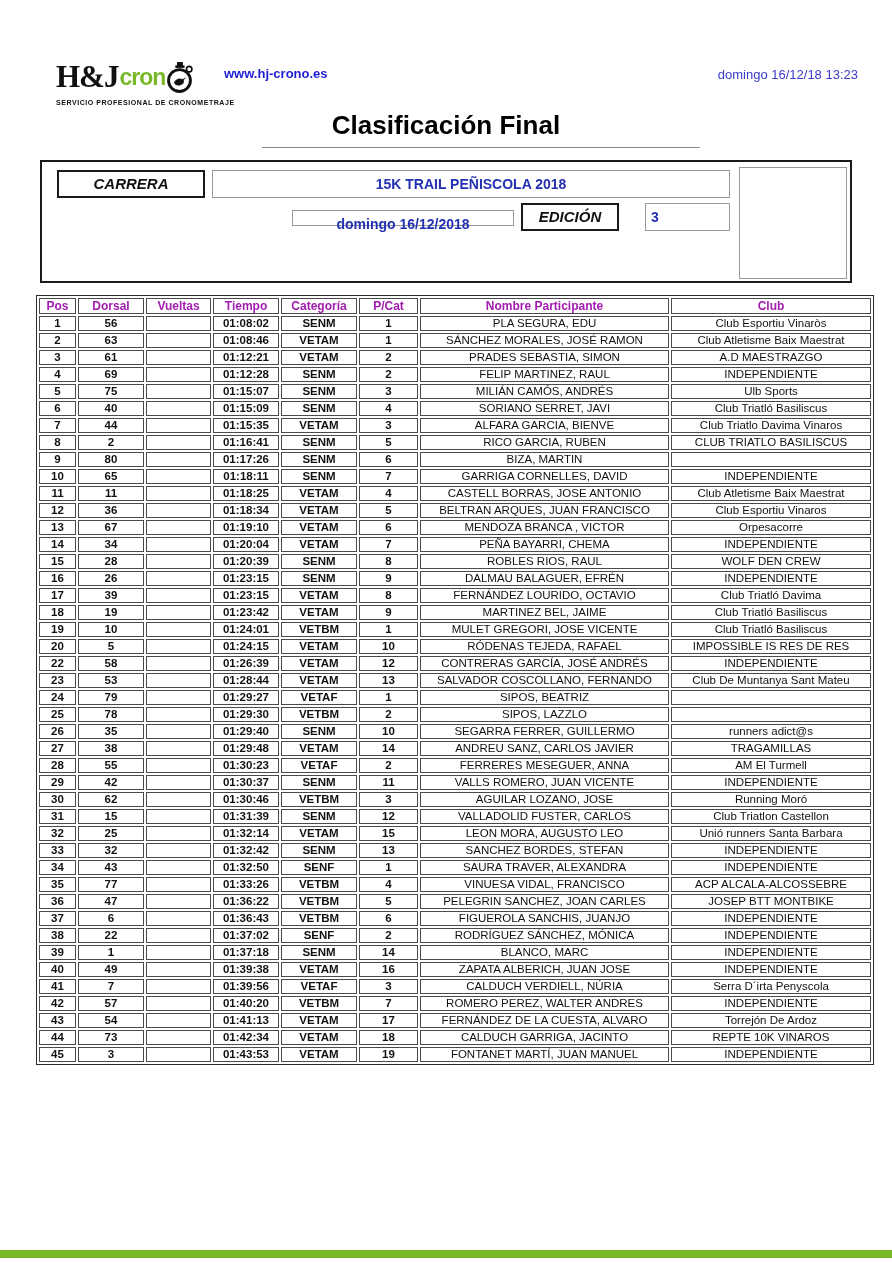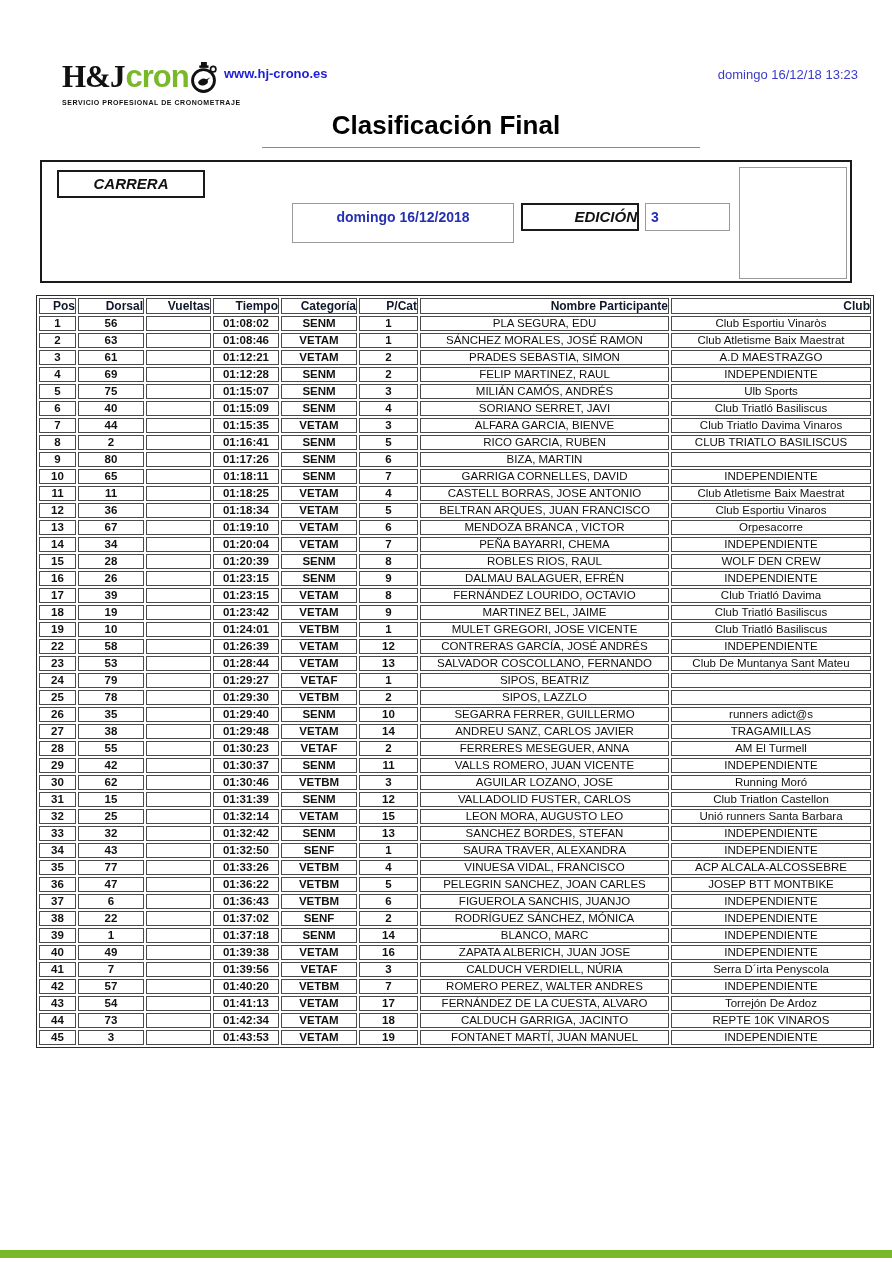--- a/index.html
+++ b/index.html
@@ -1,47 +1,47 @@
 <!DOCTYPE html>
 <html><head>
 <meta charset="utf-8">
 <style>
   * { margin:0; padding:0; box-sizing:border-box; }
   body { background:#fff; font-family:"Liberation Sans", sans-serif; }
   .page { position:relative; width:892px; height:1263px; background:#ffffff; overflow:hidden; }
 
   
-  .logo { position:absolute; left:62px; top:60px; }
+  .logo { position:absolute; left:56px; top:60px; }
   .logo-line { display:flex; align-items:flex-start; height:38px; }
   .logo-hj { font-family:"Liberation Serif", serif; font-weight:bold; font-size:31px; line-height:34px; color:#111; letter-spacing:-1px; }
-  .logo-cron { font-family:"Liberation Sans", sans-serif; font-weight:bold; font-size:31px; line-height:34px; color:#79b829; letter-spacing:-1px; margin-left:1px; }
+  .logo-cron { font-family:"Liberation Sans", sans-serif; font-weight:bold; font-size:23px; line-height:34px; color:#79b829; letter-spacing:-1px; margin-left:1px; }
   .logo-watch { margin-left:1px; margin-top:2px; }
   .logo-sub { font-size:7px; font-weight:bold; color:#111; letter-spacing:0.55px; margin-top:1px; white-space:nowrap; }
 
   .site-url { position:absolute; left:224px; top:66px; font-size:13px; font-weight:bold; color:#1d1dd6; text-decoration:none; }
   .page-datetime { position:absolute; right:34px; top:67px; font-size:13px; color:#3a3acc; }
 
   .doc-title { position:absolute; left:0; top:110px; width:100%; text-align:center; font-size:26px; font-weight:bold; color:#000; }
   .title-rule { position:absolute; left:262px; top:147px; width:438px; height:1px; background:#8a8a8a; }
 
   
   .race-box { position:absolute; left:40px; top:160px; width:812px; height:123px; border:2px solid #1a1a1a; background:#fff; }
   .rb-label { position:absolute; border:2px solid #1a1a1a; font-weight:bold; font-style:italic; font-size:15px; color:#111; text-align:center; background:#fff; }
   .rb-value { position:absolute; border:1px solid #9a9a9a; font-weight:bold; font-size:14px; color:#2330b4; text-align:center; background:#fff; }
   .rb-carrera { left:15px; top:8px; width:148px; height:28px; line-height:24px; }
   .rb-racename { left:170px; top:8px; width:518px; height:28px; line-height:26px; }
-  .rb-date { left:250px; top:41px; width:222px; height:40px; line-height:26px; }
-  .rb-edicion { left:479px; top:41px; width:118px; height:28px; line-height:24px;text-align:right; }
+  .rb-date { left:250px; top:48px; width:222px; height:16px; line-height:26px; }
+  .rb-edicion { left:479px; top:41px; width:98px; height:28px; line-height:24px; }
   .rb-edval { left:603px; top:41px; width:85px; height:28px; line-height:26px; text-align:left; padding-left:5px; }
   .rb-photo { position:absolute; left:697px; top:5px; width:108px; height:112px; border:1px solid #9a9a9a; background:#fff; }
 
   
   .results-wrap { position:absolute; left:36px; top:295px; width:820px; }
   table.results { width:820px; table-layout:fixed; border-collapse:separate; border-spacing:2px; border:1px solid #2c2c2c; background:#fff; }
-  table.results th { border:1px solid #4a4a4a; height:16px; font-size:12px; font-weight:bold; color:#0f172a; text-align:right; overflow:hidden; white-space:nowrap; }
+  table.results th { border:1px solid #4a4a4a; height:16px; font-size:12px; font-weight:bold; color:#a21caf; text-align:center; overflow:hidden; white-space:nowrap; }
   table.results td { border:1px solid #4a4a4a; height:14.8px; font-size:11.5px; line-height:13px; color:#111; text-align:center; overflow:hidden; white-space:nowrap; }
   td.c-pos   { color:#2323c0; font-weight:bold; }
   td.c-dorsal{ font-weight:bold; }
   td.c-tiempo{ font-weight:bold;margin-left:40px; }
   td.c-categoria{ font-weight:bold; }
   td.c-pcat  { color:#2323c0; font-weight:bold; }
 
   .footer-bar { position:absolute; left:0; top:1250px; width:892px; height:8px; background:#79b829; }
 </style>
 </head>
@@ -65,20 +65,21 @@
   </div>
 
   <a class="site-url" href="#">www.hj-crono.es</a>
   <div class="page-datetime">domingo 16/12/18 13:23</div>
 
   <div class="doc-title">Clasificación Final</div>
   <div class="title-rule"></div>
 
   <div class="race-box">
     <div class="rb-label rb-carrera">CARRERA</div>
+    <div class="rb-value rb-racename">15K TRAIL PEÑISCOLA 2018</div>
     <div class="rb-value rb-date">domingo 16/12/2018</div>
     <div class="rb-label rb-edicion">EDICIÓN</div>
     <div class="rb-value rb-edval">3</div>
     <div class="rb-photo"></div>
   </div>
 
   <div class="results-wrap">
     <table class="results">
       <colgroup>
         <col style="width:37px">
@@ -287,20 +288,30 @@
             <td class="c-pos">19</td>
             <td class="c-dorsal">10</td>
             <td class="c-vueltas"></td>
             <td class="c-tiempo">01:24:01</td>
             <td class="c-categoria">VETBM</td>
             <td class="c-pcat">1</td>
             <td class="c-nombre">MULET GREGORI, JOSE VICENTE</td>
             <td class="c-club">Club Triatló Basiliscus</td>
           </tr>
           <tr>
+            <td class="c-pos">20</td>
+            <td class="c-dorsal">5</td>
+            <td class="c-vueltas"></td>
+            <td class="c-tiempo">01:24:15</td>
+            <td class="c-categoria">VETAM</td>
+            <td class="c-pcat">10</td>
+            <td class="c-nombre">RÓDENAS TEJEDA, RAFAEL</td>
+            <td class="c-club">IMPOSSIBLE IS RES DE RES</td>
+          </tr>
+          <tr>
             <td class="c-pos">22</td>
             <td class="c-dorsal">58</td>
             <td class="c-vueltas"></td>
             <td class="c-tiempo">01:26:39</td>
             <td class="c-categoria">VETAM</td>
             <td class="c-pcat">12</td>
             <td class="c-nombre">CONTRERAS GARCÍA, JOSÉ ANDRÉS</td>
             <td class="c-club">INDEPENDIENTE</td>
           </tr>
           <tr>

